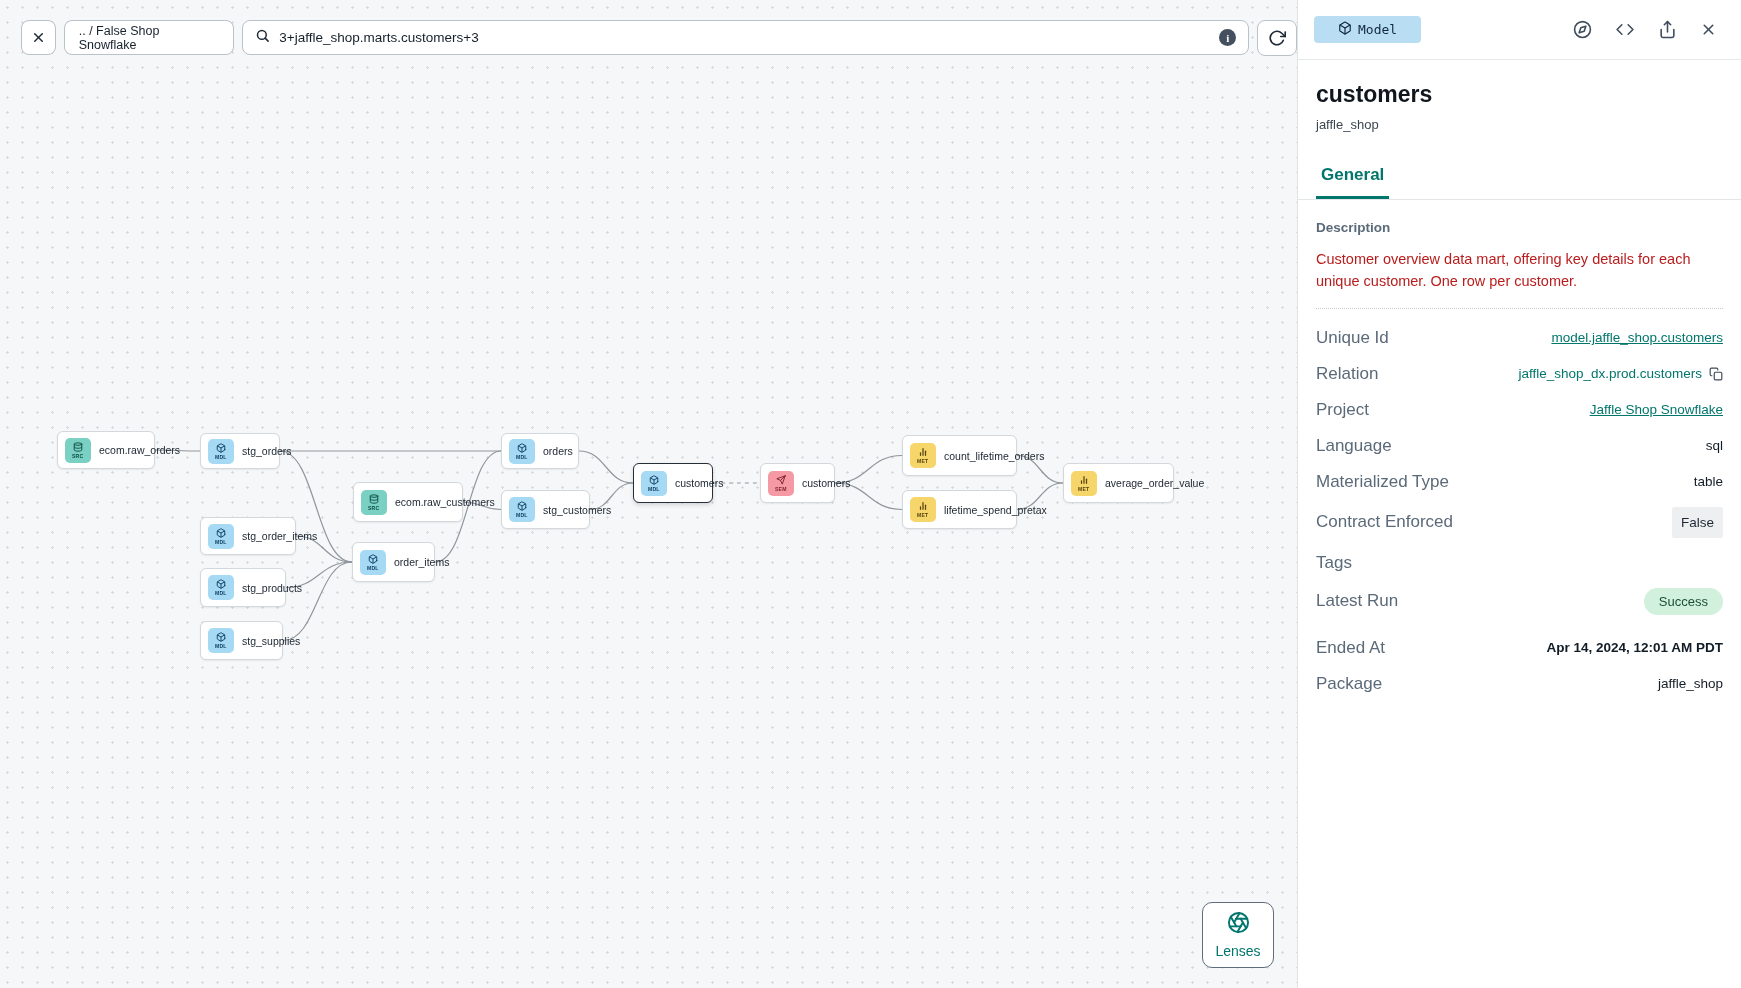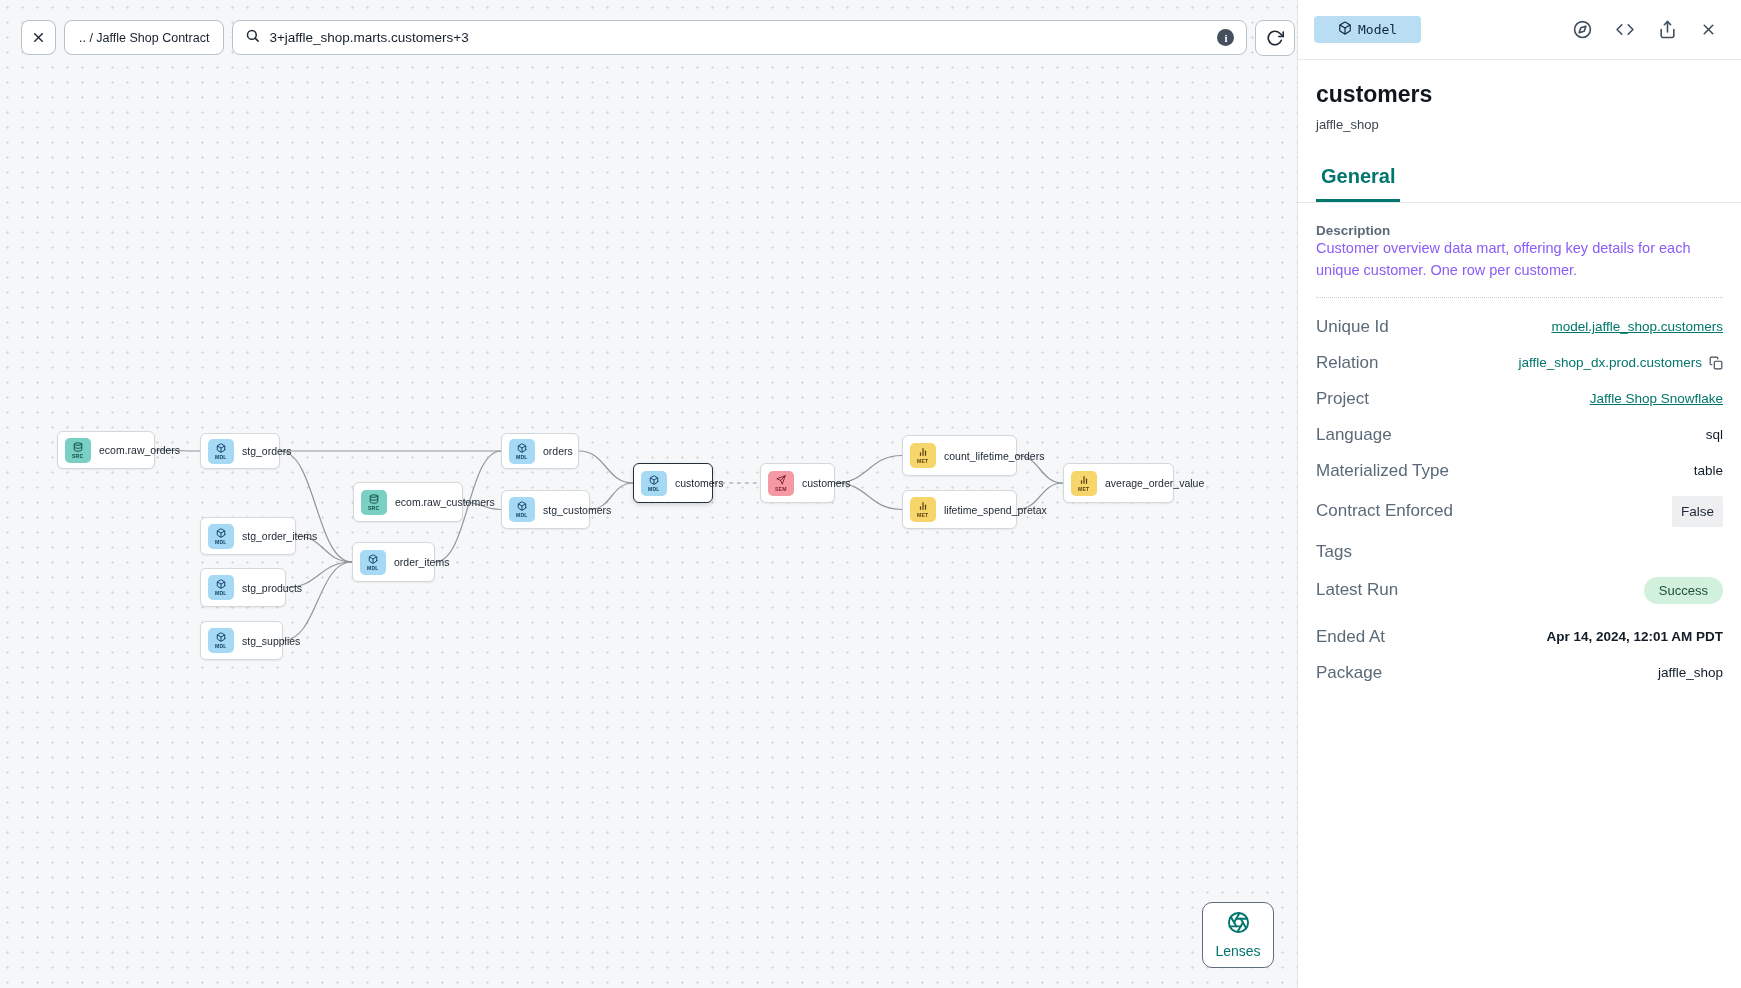--- a/index.html
+++ b/index.html
@@ -90,27 +90,27 @@
   }
   .hdr-icons { display:flex; align-items:center; gap:23px; color:#3e4c5c; }
   .hdr-icons .icobtn { cursor:pointer; display:flex; }
 
   .title-block { padding:21px 18px 0 18px; }
   .panel-title { font-size:23px; font-weight:700; color:#10161d; }
   .panel-sub { font-size:13px; color:#3c4650; margin-top:9px; }
 
   .tabbar { margin-top:33px; border-bottom:1px solid #e4e7e9; padding-left:18px; }
   .tab {
-    display:inline-block; color:#00766c; font-weight:700; font-size:20px;
+    display:inline-block; color:#00766c; font-weight:700; font-size:17px;
     padding:0 5px 11px 5px; border-bottom:3px solid #00766c; cursor:pointer;
   }
 
   .panel-content { padding:20px 18px 0 18px; }
   .sec-label { color:#5b6a78; font-size:13.5px; font-weight:700; }
-  .desc-text { margin-top:0; font-size:14.5px; color:#8b5cf6; line-height:1.5; max-width:400px; }
+  .desc-text { margin-top:14px; font-size:14.5px; color:#b91c1c; line-height:1.5; max-width:400px; }
   .dotted-sep { border:none; border-top:1px dotted #c6cbd0; margin:15px 0 18px 0; }
 
   .row { display:flex; justify-content:space-between; align-items:center; min-height:22px; margin-bottom:14px; }
   .row-label { color:#5b6a78; font-size:17px; }
   .row-value { font-size:13.5px; color:#121c26; display:flex; align-items:center; gap:7px; }
   .v-link { color:#00766c; text-decoration:underline; cursor:pointer; }
   .v-teal { color:#00766c; }
   .v-strong { font-weight:700; }
   .chip-gray { background:#edeff1; padding:8px 9px; border-radius:2px; color:#1d2833; }
   .pill-success { background:#d1f1dc; color:#1c4e3a; padding:6px 15px; border-radius:999px; font-size:13px; }
@@ -297,21 +297,21 @@
   <div class="toolbar">
     <div class="tbtn btn-close">
       <span>
         <svg width="15" height="15" viewBox="0 0 24 24" fill="none" stroke="#1f2a36" stroke-width="2.4" stroke-linecap="round">
             <line x1="18" y1="6" x2="6" y2="18"></line>
             <line x1="6" y1="6" x2="18" y2="18"></line>
           </svg>
       </span>
     </div>
     <div class="tbtn btn-crumb">
-      <span>.. / Jaffle Shop Contract</span>
+      <span>.. / False Shop Snowflake</span>
     </div>
     <div class="searchbox">
       <span>
         <svg width="15" height="15" viewBox="0 0 24 24" fill="none" stroke="#1f2a36" stroke-width="2.4" stroke-linecap="round">
             <circle cx="11" cy="11" r="7"></circle>
             <line x1="21" y1="21" x2="16.2" y2="16.2"></line>
           </svg>
       </span>
       <input spellcheck="false" value="3+jaffle_shop.marts.customers+3" style="">
       <span class="info-dot">i</span>

